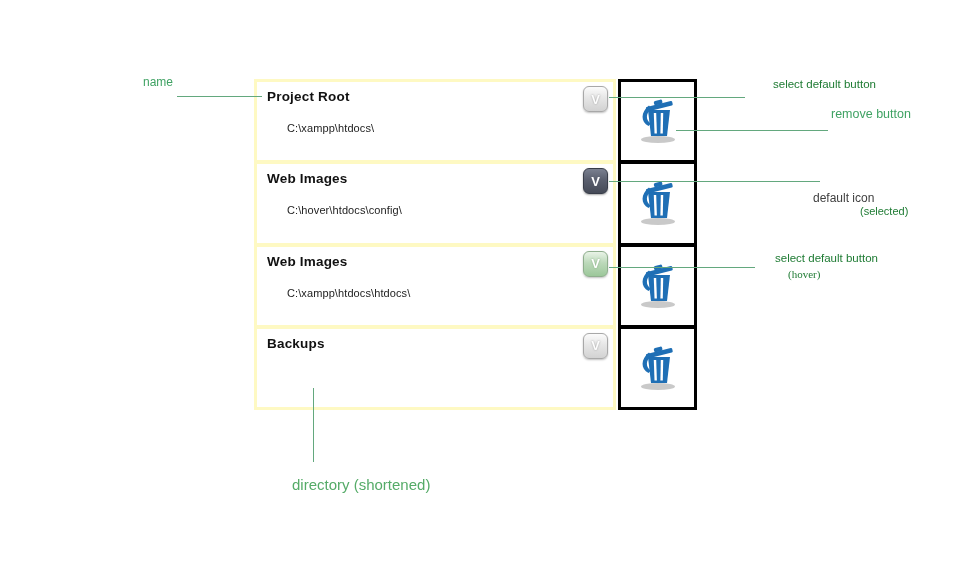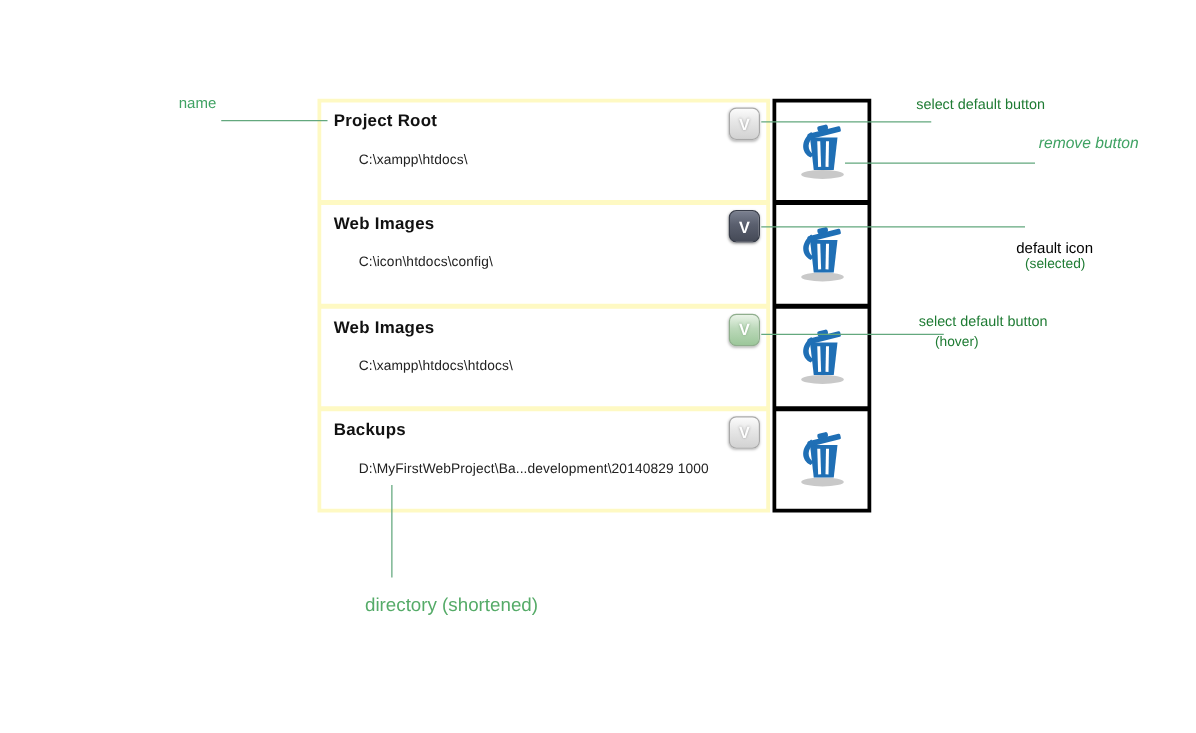--- a/index.html
+++ b/index.html
@@ -50,60 +50,59 @@
   .trash-panel{
     position:absolute;left:618px;top:79px;width:79px;height:331px;
     background:#000;box-sizing:border-box;padding:3px;
     display:flex;flex-direction:column;gap:4px;
   }
   .trash-cell{
     background:#fff;flex:1;display:flex;align-items:center;justify-content:center;
   }
   
   .ann{position:absolute;font-size:12px;white-space:nowrap;}
-  .ann-dark{color:#1e7b33;}
+  .ann-dark{color:#1e7b33;margin-left:40px;}
   .ann-med{color:#3fa263;}
-  .ann-sage{color:#000000;text-align:center;}
+  .ann-sage{color:#404040;text-align:center;}
   .ann-light{color:#55ab68;}
   .ann-line{position:absolute;background:#63a87e;}
   .h-line{height:1px;}
   .v-line{width:1px;}
 </style>
 </head>
 <body>
 
 <div class="panel">
 
   <div class="row">
     <div class="row-name">Project Root</div>
     <div class="row-dir">C:\xampp\htdocs\</div>
     <div class="vbtn normal">
       <span>V</span>
     </div>
   </div>
 
   <div class="row">
     <div class="row-name">Web Images</div>
-    <div class="row-dir">C:\icon\htdocs\config\</div>
+    <div class="row-dir">C:\hover\htdocs\config\</div>
     <div class="vbtn selected">
       <span>V</span>
     </div>
   </div>
 
   <div class="row">
     <div class="row-name">Web Images</div>
     <div class="row-dir">C:\xampp\htdocs\htdocs\</div>
     <div class="vbtn hover">
       <span>V</span>
     </div>
   </div>
 
   <div class="row">
     <div class="row-name">Backups</div>
-    <div class="row-dir">D:\MyFirstWebProject\Ba...development\20140829 1000</div>
     <div class="vbtn normal">
       <span>V</span>
     </div>
   </div>
 
 </div>
 
 <div class="trash-panel">
   <div class="trash-cell">
     <span>
@@ -166,25 +165,25 @@
     </span>
   </div>
 </div>
 
 <div class="ann ann-med" style="left:143px;top:75px;">name</div>
 <div class="ann-line h-line" style="left:177px;top:96px;width:85px;"></div>
 
 <div class="ann ann-dark" style="left:733px;top:78px;font-size:11.5px;">select default button</div>
 <div class="ann-line h-line" style="left:609px;top:97px;width:136px;"></div>
 
-<div class="ann ann-med" style="left:831px;top:107px;font-size:12.5px;font-style:italic;">remove button</div>
+<div class="ann ann-med" style="left:831px;top:107px;font-size:12.5px;">remove button</div>
 <div class="ann-line h-line" style="left:676px;top:130px;width:152px;"></div>
 
 <div class="ann-line h-line" style="left:609px;top:181px;width:211px;"></div>
 <div class="ann ann-sage" style="left:813px;top:191px;">default icon</div>
 <div class="ann ann-dark" style="left:820px;top:205px;font-size:11px;">(selected)</div>
 
 <div class="ann-line h-line" style="left:609px;top:267px;width:146px;"></div>
 <div class="ann ann-dark" style="left:735px;top:252px;font-size:11.5px;">select default button</div>
-<div class="ann ann-dark" style="left:748px;top:268px;font-size:11px;">(hover)</div>
+<div class="ann ann-dark" style="left:748px;top:268px;font-size:11px;font-family:Liberation Serif, serif;">(hover)</div>
 
 <div class="ann-line v-line" style="left:313px;top:388px;height:74px;"></div>
 <div class="ann ann-light" style="left:292px;top:476px;font-size:15px;">directory (shortened)</div>
 
 </body></html>

